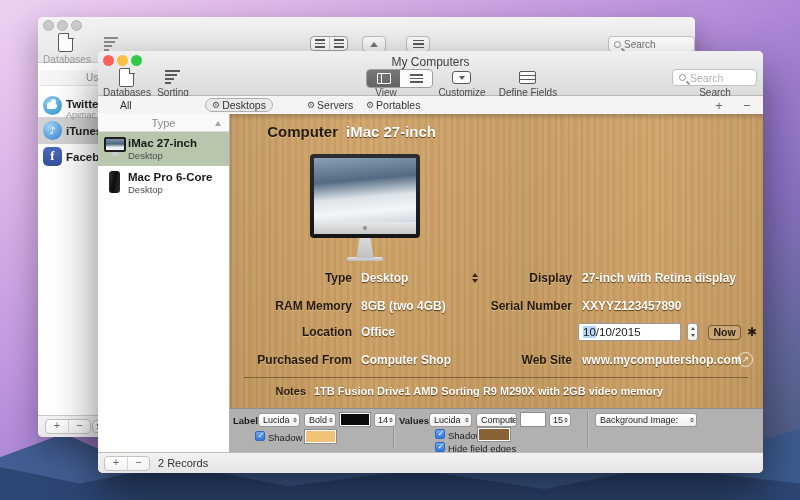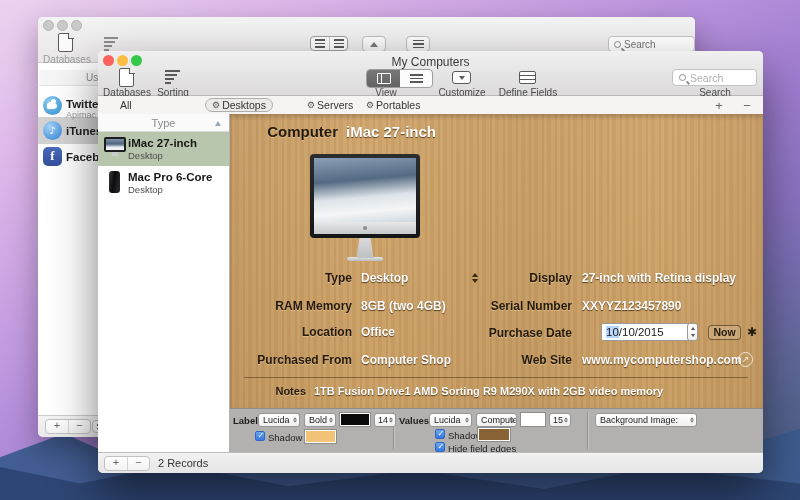--- a/index.html
+++ b/index.html
@@ -98,21 +98,21 @@
   .stepper2 .d { width:0;height:0;border-left:3px solid transparent;border-right:3px solid transparent;border-top:4px solid rgba(40,26,10,.9); }
 
   .imac { position:absolute; left:80px; top:40px; width:110px; }
   .imac .frame { height:84px; background:linear-gradient(#2b2d2f,#151617); border-radius:4px; padding:4px 4px 0; }
   .imac .screen { height:64px; background:linear-gradient(175deg,#8aa0b6 0%,#546a82 35%,#dde3e8 60%,#f4f6f7 80%,#cfd8df 100%); }
   .imac .chin { height:12px; background:linear-gradient(#e6e8ea,#c7c9cb); position:relative; }
   .imac .chin::after { content:''; position:absolute; left:50%; top:4px; width:3.5px; height:3.5px; margin-left:-2px; border-radius:50%; background:#8f9193; }
   .imac .stand { width:17px; height:20px; margin:0 auto; background:linear-gradient(#d9dbdd,#bec0c2); clip-path:polygon(18% 0,82% 0,100% 100%,0 100%); }
   .imac .base { width:36px; height:3.5px; margin:-1px auto 0; border-radius:2px; background:linear-gradient(#e2e4e6,#b9bbbd); }
 
-  .date-input { position:absolute; left:371px; top:209px; width:91px; height:18px; background:#fff; border:1px solid #9a9a9a; border-radius:2px; font-size:11.5px; color:#1b1b1b; line-height:16px; padding:0 4px; }
+  .date-input { position:absolute; left:348px; top:209px; width:103px; height:18px; background:#fff; border:1px solid #9a9a9a; border-radius:2px; font-size:11.5px; color:#1b1b1b; line-height:16px; padding:0 4px; }
   .date-input .selected { background:#b6d6fb; }
   .date-stepper { position:absolute; left:457px; top:209px; width:11px; height:18px; background:linear-gradient(#fff,#eee); border:1px solid #9a9a9a; border-radius:3px; display:flex; flex-direction:column; align-items:center; justify-content:space-evenly; }
   .date-stepper .u { width:0;height:0;border-left:2.5px solid transparent;border-right:2.5px solid transparent;border-bottom:3.5px solid #555; }
   .date-stepper .d { width:0;height:0;border-left:2.5px solid transparent;border-right:2.5px solid transparent;border-top:3.5px solid #555; }
   .now-btn { position:absolute; left:478px; top:211px; width:33px; height:15px; border:1px solid rgba(55,36,12,.6); border-radius:4px; background:rgba(255,255,255,.14); font-size:10.5px; color:#241a10; text-align:center; line-height:13px; font-weight:bold; }
   .ast-btn { position:absolute; left:517px; top:211px; font-size:12px; color:#241a10; font-family:"DejaVu Sans",sans-serif; }
   .link-btn { position:absolute; left:508px; top:238px; width:15px; height:15px; border:1.5px solid rgba(255,255,255,.75); border-radius:50%; color:rgba(255,255,255,.85); font-size:9px; text-align:center; line-height:13px; font-family:"DejaVu Sans",sans-serif; }
   .wsep { position:absolute; left:14px; right:15px; top:263px; height:1px; background:rgba(80,52,20,.55); }
 
   
@@ -343,21 +343,20 @@
 
       <div class="wlabel" style="left:0; width:122px; top:239px">Purchased From</div>
       <div class="wvalue" style="left:131px; top:239px">Computer Shop</div>
 
       <div class="wlabel" style="left:192px; width:150px; top:157px">Display</div>
       <div class="wvalue" style="left:352px; top:157px">27-inch with Retina display</div>
 
       <div class="wlabel" style="left:192px; width:150px; top:185px">Serial Number</div>
       <div class="wvalue" style="left:352px; top:185px">XXYYZ123457890</div>
 
-      <div class="wlabel" style="left:192px; width:150px; top:212px">Purchase Date</div>
       <div class="date-input"><span class="selected">10</span><span>/10/2015</span></div>
       <div class="date-stepper">
           <span class="u"></span>
           <span class="d"></span>
         </div>
       <div class="now-btn">Now</div>
       <div class="ast-btn">✱</div>
 
       <div class="wlabel" style="left:192px; width:150px; top:239px">Web Site</div>
       <div class="wvalue" style="left:352px; top:239px">www.mycomputershop.com</div>

